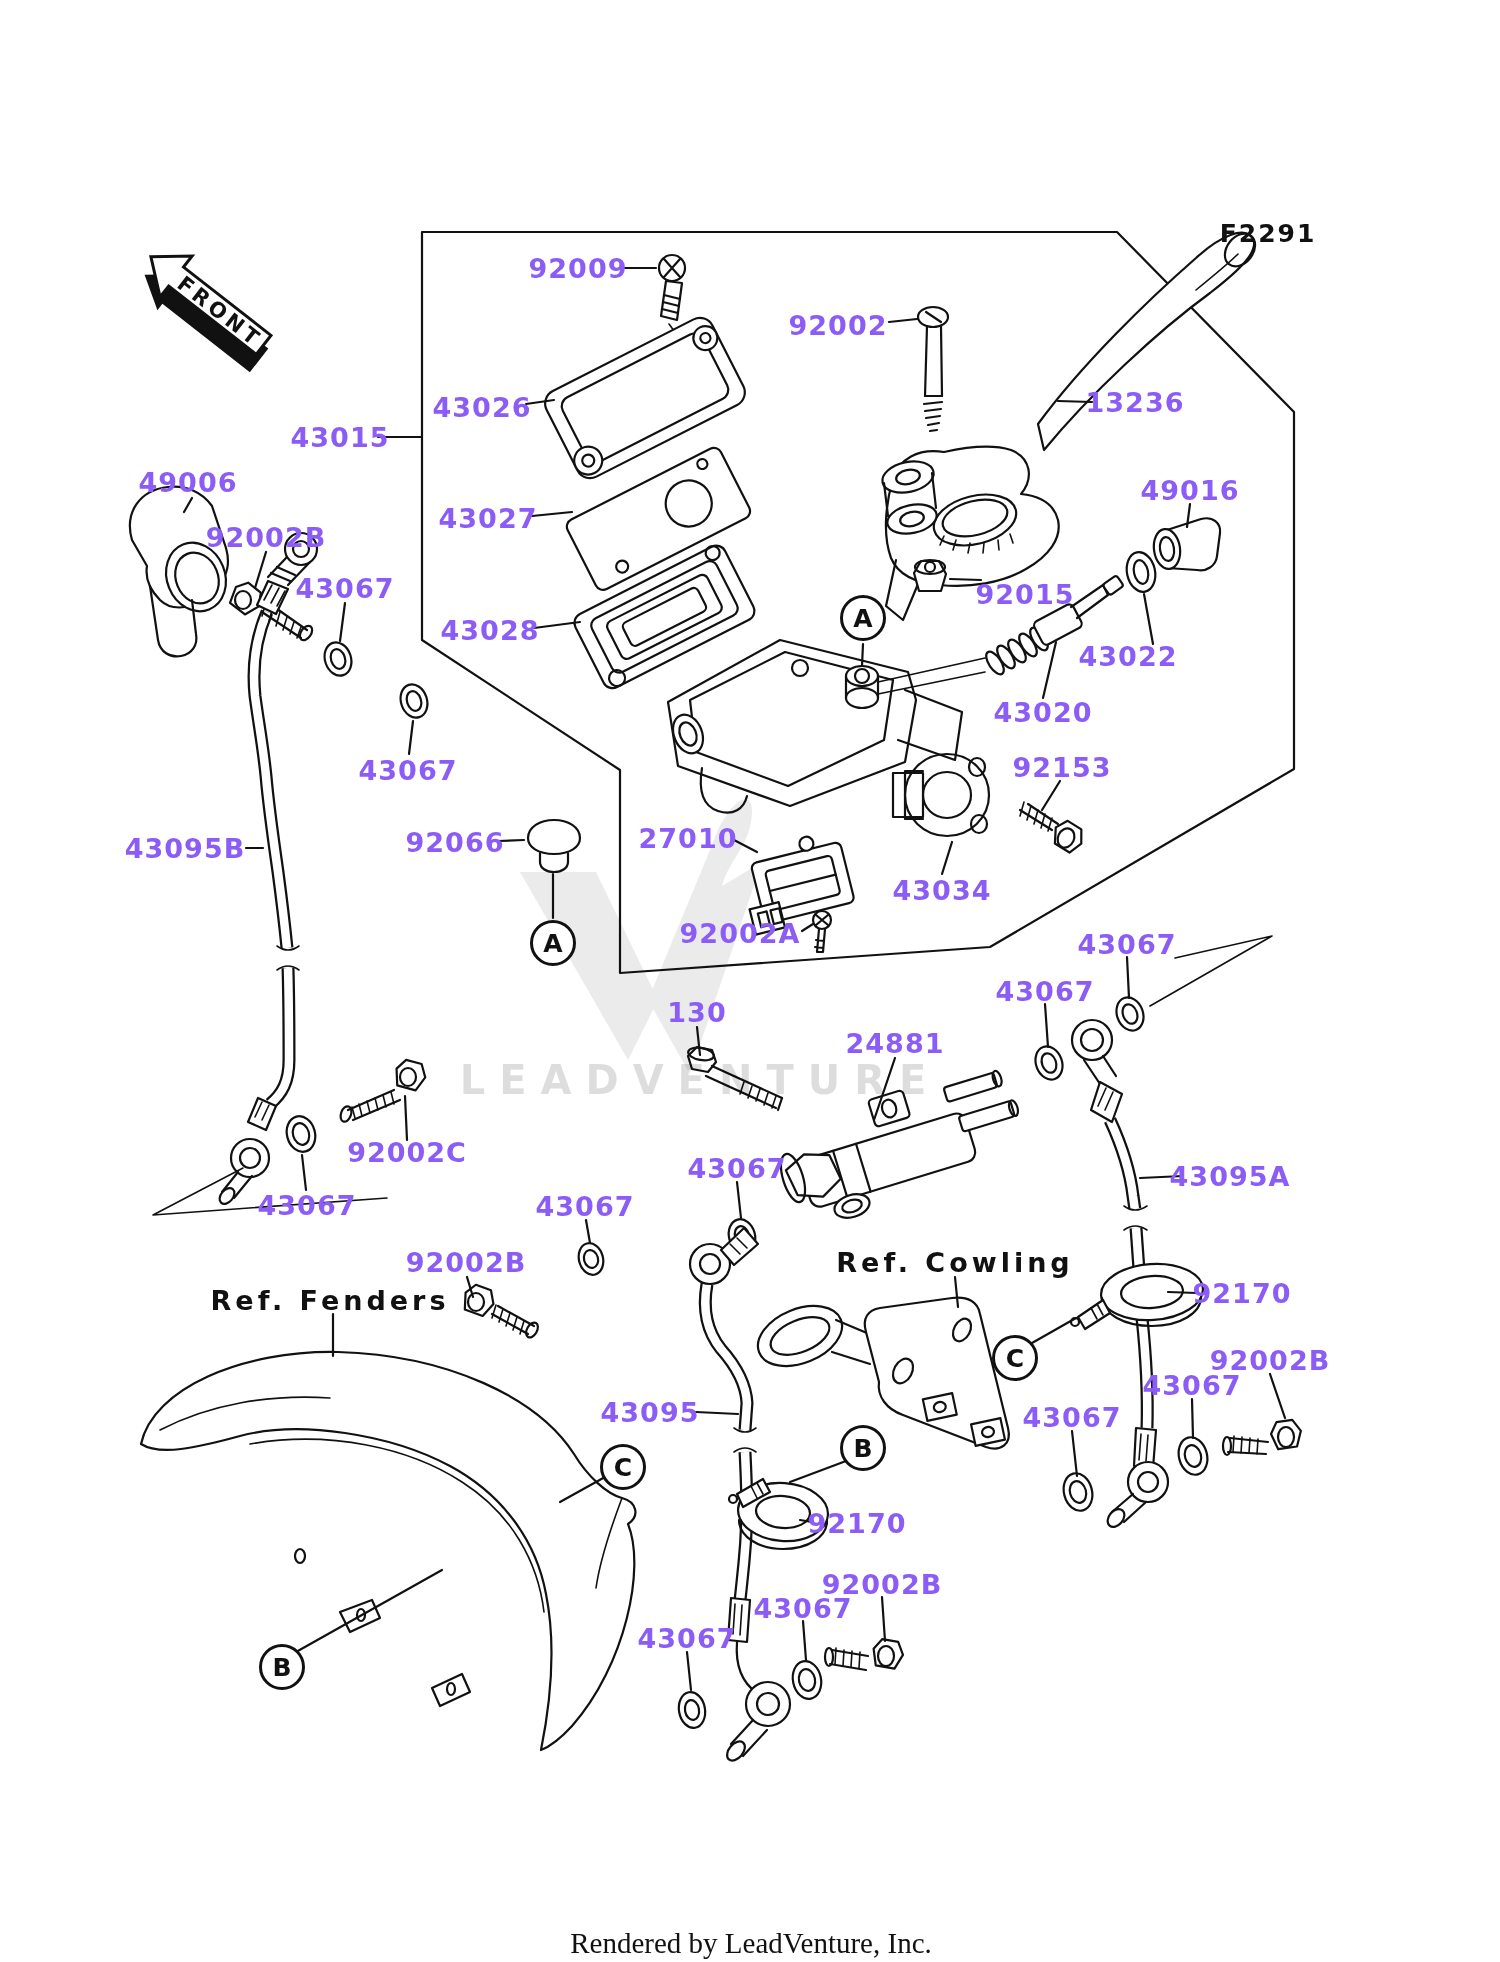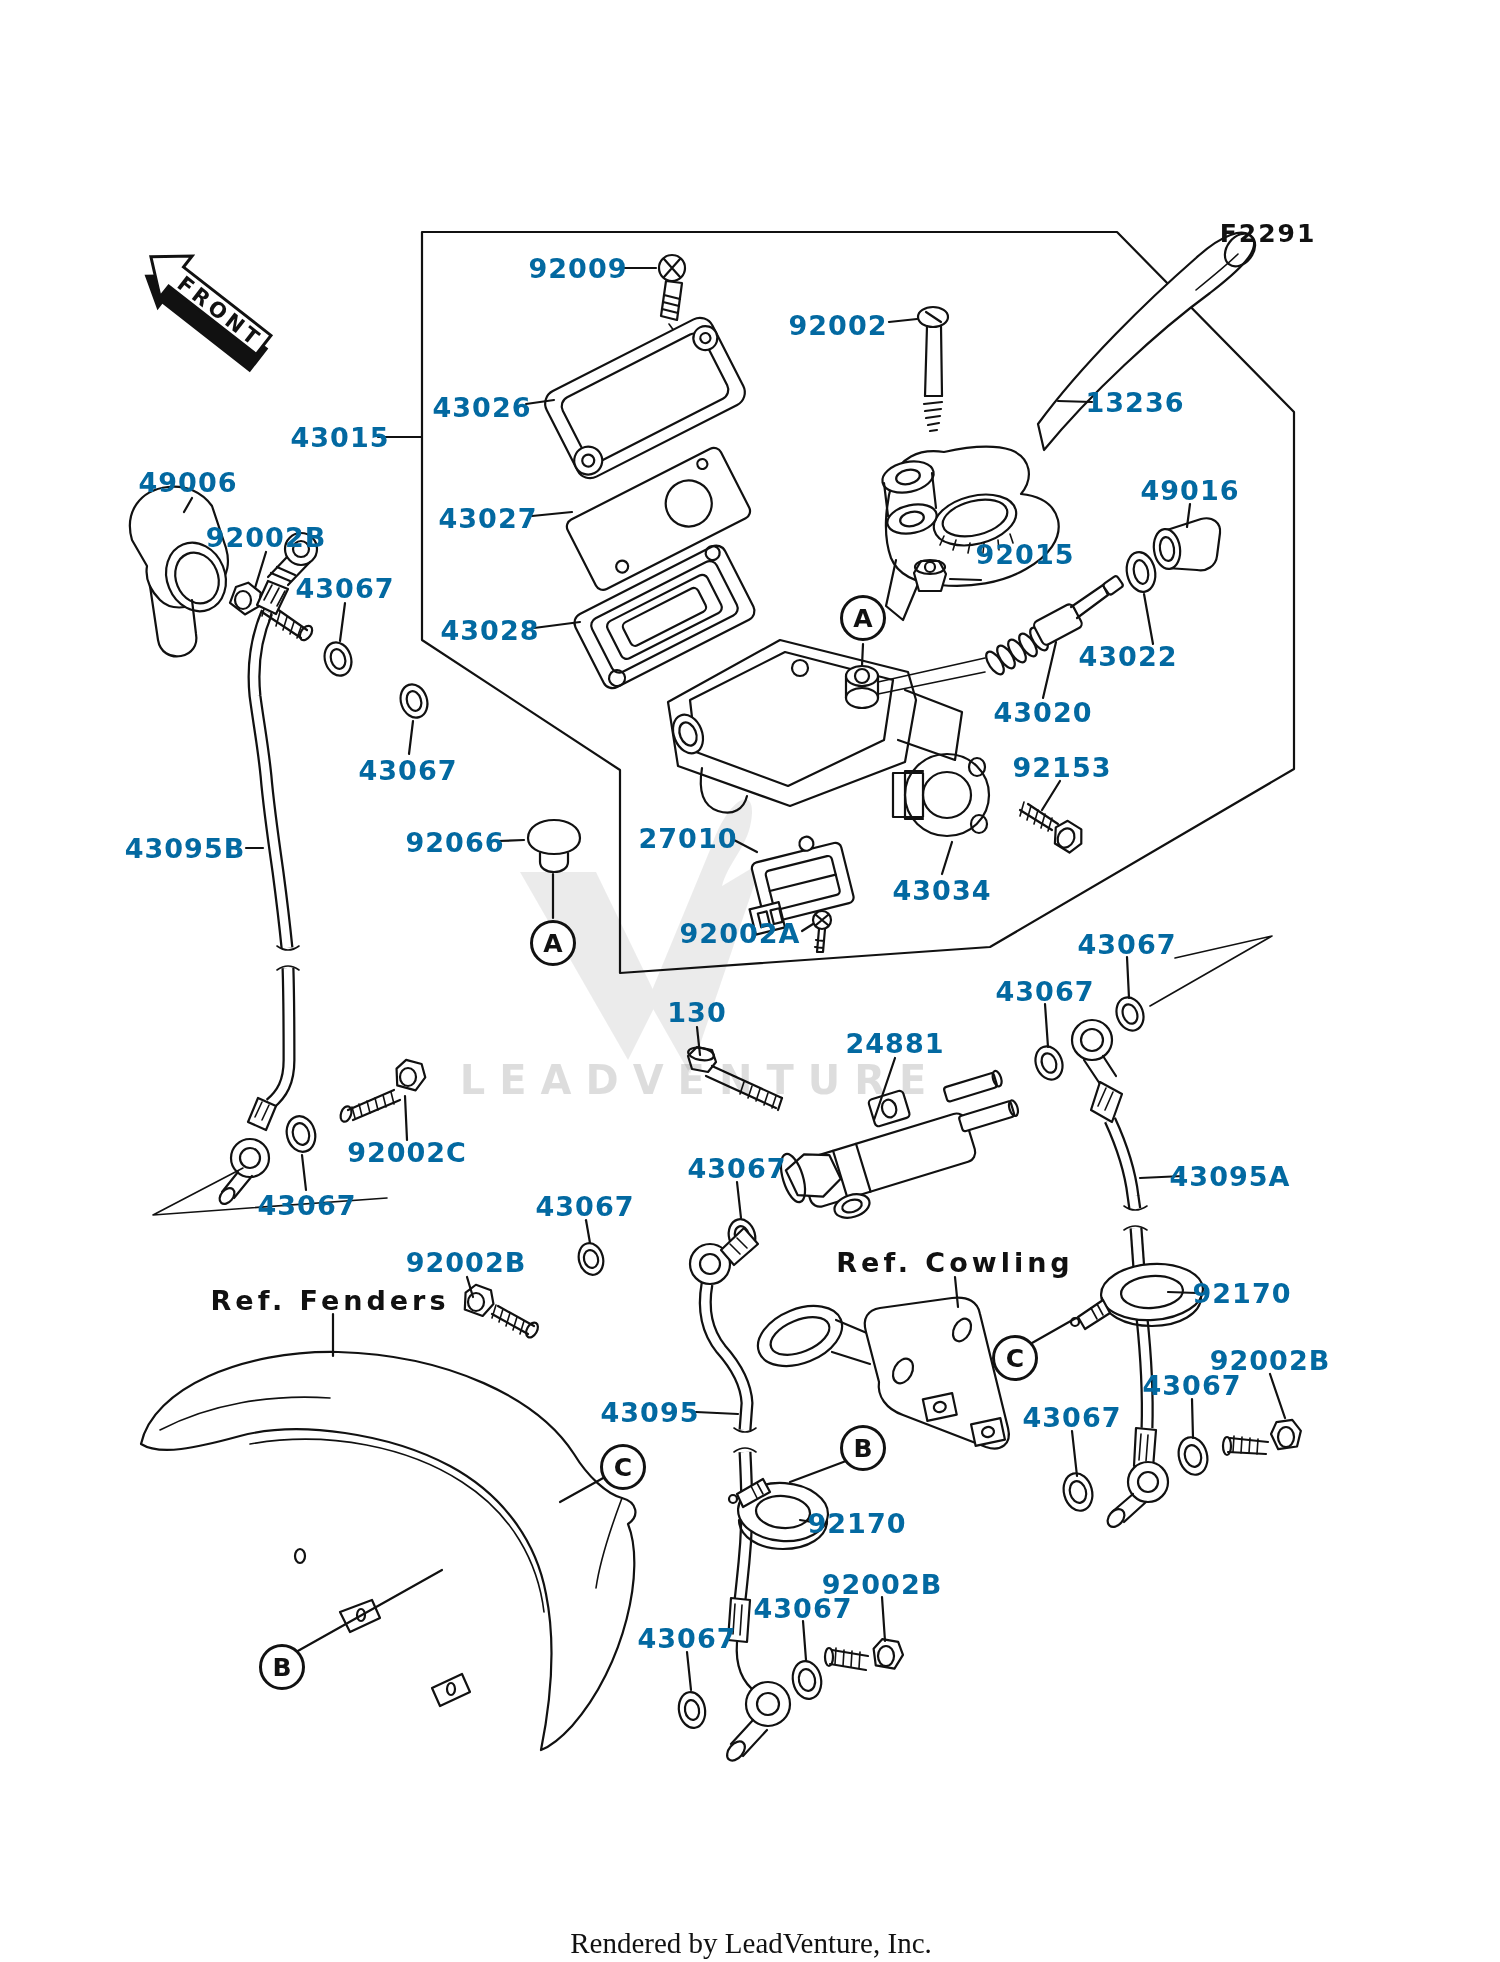--- a/index.html
+++ b/index.html
@@ -7,21 +7,21 @@
         font-family:"DejaVu Sans",sans-serif;}
   svg{position:absolute;left:0;top:0;}
   .ln path,.ln rect,.ln circle,.ln ellipse,.ln polygon{
       stroke:#111;fill:none;stroke-width:2.2;stroke-linecap:round;stroke-linejoin:round;}
   .ln .wfill{fill:#fff;}
   .ln .thin{stroke-width:1.6;}
   .hoseO{stroke:#111;stroke-width:13;fill:none;stroke-linecap:butt;}
   .hoseI{stroke:#fff;stroke-width:8.5;fill:none;stroke-linecap:butt;}
   .brk{fill:#fff;stroke:none;}
   .plabel{position:absolute;transform:translate(-50%,-50%);font-weight:bold;font-size:27px;
-          letter-spacing:1px;color:#0369a1;white-space:nowrap;}
+          letter-spacing:1px;color:#8b5cf6;white-space:nowrap;}
   .reflabel{position:absolute;transform:translate(-50%,-50%);font-weight:bold;font-size:27px;
           letter-spacing:4px;color:#111;white-space:nowrap;}
   .figcode{position:absolute;transform:translate(-50%,-50%);font-weight:bold;font-size:25px;
           letter-spacing:2px;color:#111;}
   .callout{position:absolute;width:46px;height:46px;border:3px solid #111;border-radius:50%;
           transform:translate(-50%,-50%);display:flex;align-items:center;justify-content:center;
           font-weight:bold;font-size:25px;color:#111;background:#fff;box-sizing:border-box;}
   .watermark{position:absolute;left:700px;top:1080px;transform:translate(-50%,-50%);
           font-weight:bold;font-size:40px;letter-spacing:14px;color:#000;opacity:0.13;
           white-space:nowrap;}
@@ -515,21 +515,21 @@
   <div class="plabel" style="left:578px;top:268px">92009</div>
   <div class="plabel" style="left:838px;top:325px">92002</div>
   <div class="plabel" style="left:482px;top:407px">43026</div>
   <div class="plabel" style="left:340px;top:437px">43015</div>
   <div class="plabel" style="left:1135px;top:402px">13236</div>
   <div class="plabel" style="left:188px;top:482px">49006</div>
   <div class="plabel" style="left:1190px;top:490px">49016</div>
   <div class="plabel" style="left:488px;top:518px">43027</div>
   <div class="plabel" style="left:266px;top:537px">92002B</div>
   <div class="plabel" style="left:345px;top:588px">43067</div>
-  <div class="plabel" style="left:1025px;top:554px">92015</div>
+  <div class="plabel" style="left:1025px;top:594px">92015</div>
   <div class="plabel" style="left:490px;top:630px">43028</div>
   <div class="plabel" style="left:1128px;top:656px">43022</div>
   <div class="plabel" style="left:1043px;top:712px">43020</div>
   <div class="plabel" style="left:1062px;top:767px">92153</div>
   <div class="plabel" style="left:408px;top:770px">43067</div>
   <div class="plabel" style="left:455px;top:842px">92066</div>
   <div class="plabel" style="left:185px;top:848px">43095B</div>
   <div class="plabel" style="left:688px;top:838px">27010</div>
   <div class="plabel" style="left:942px;top:890px">43034</div>
   <div class="plabel" style="left:740px;top:933px">92002A</div>

